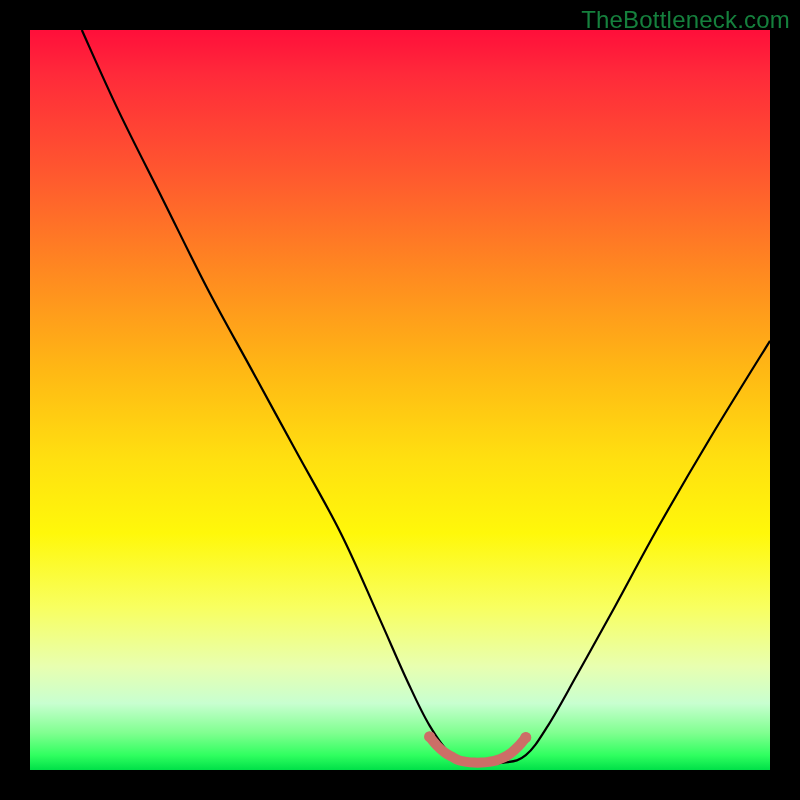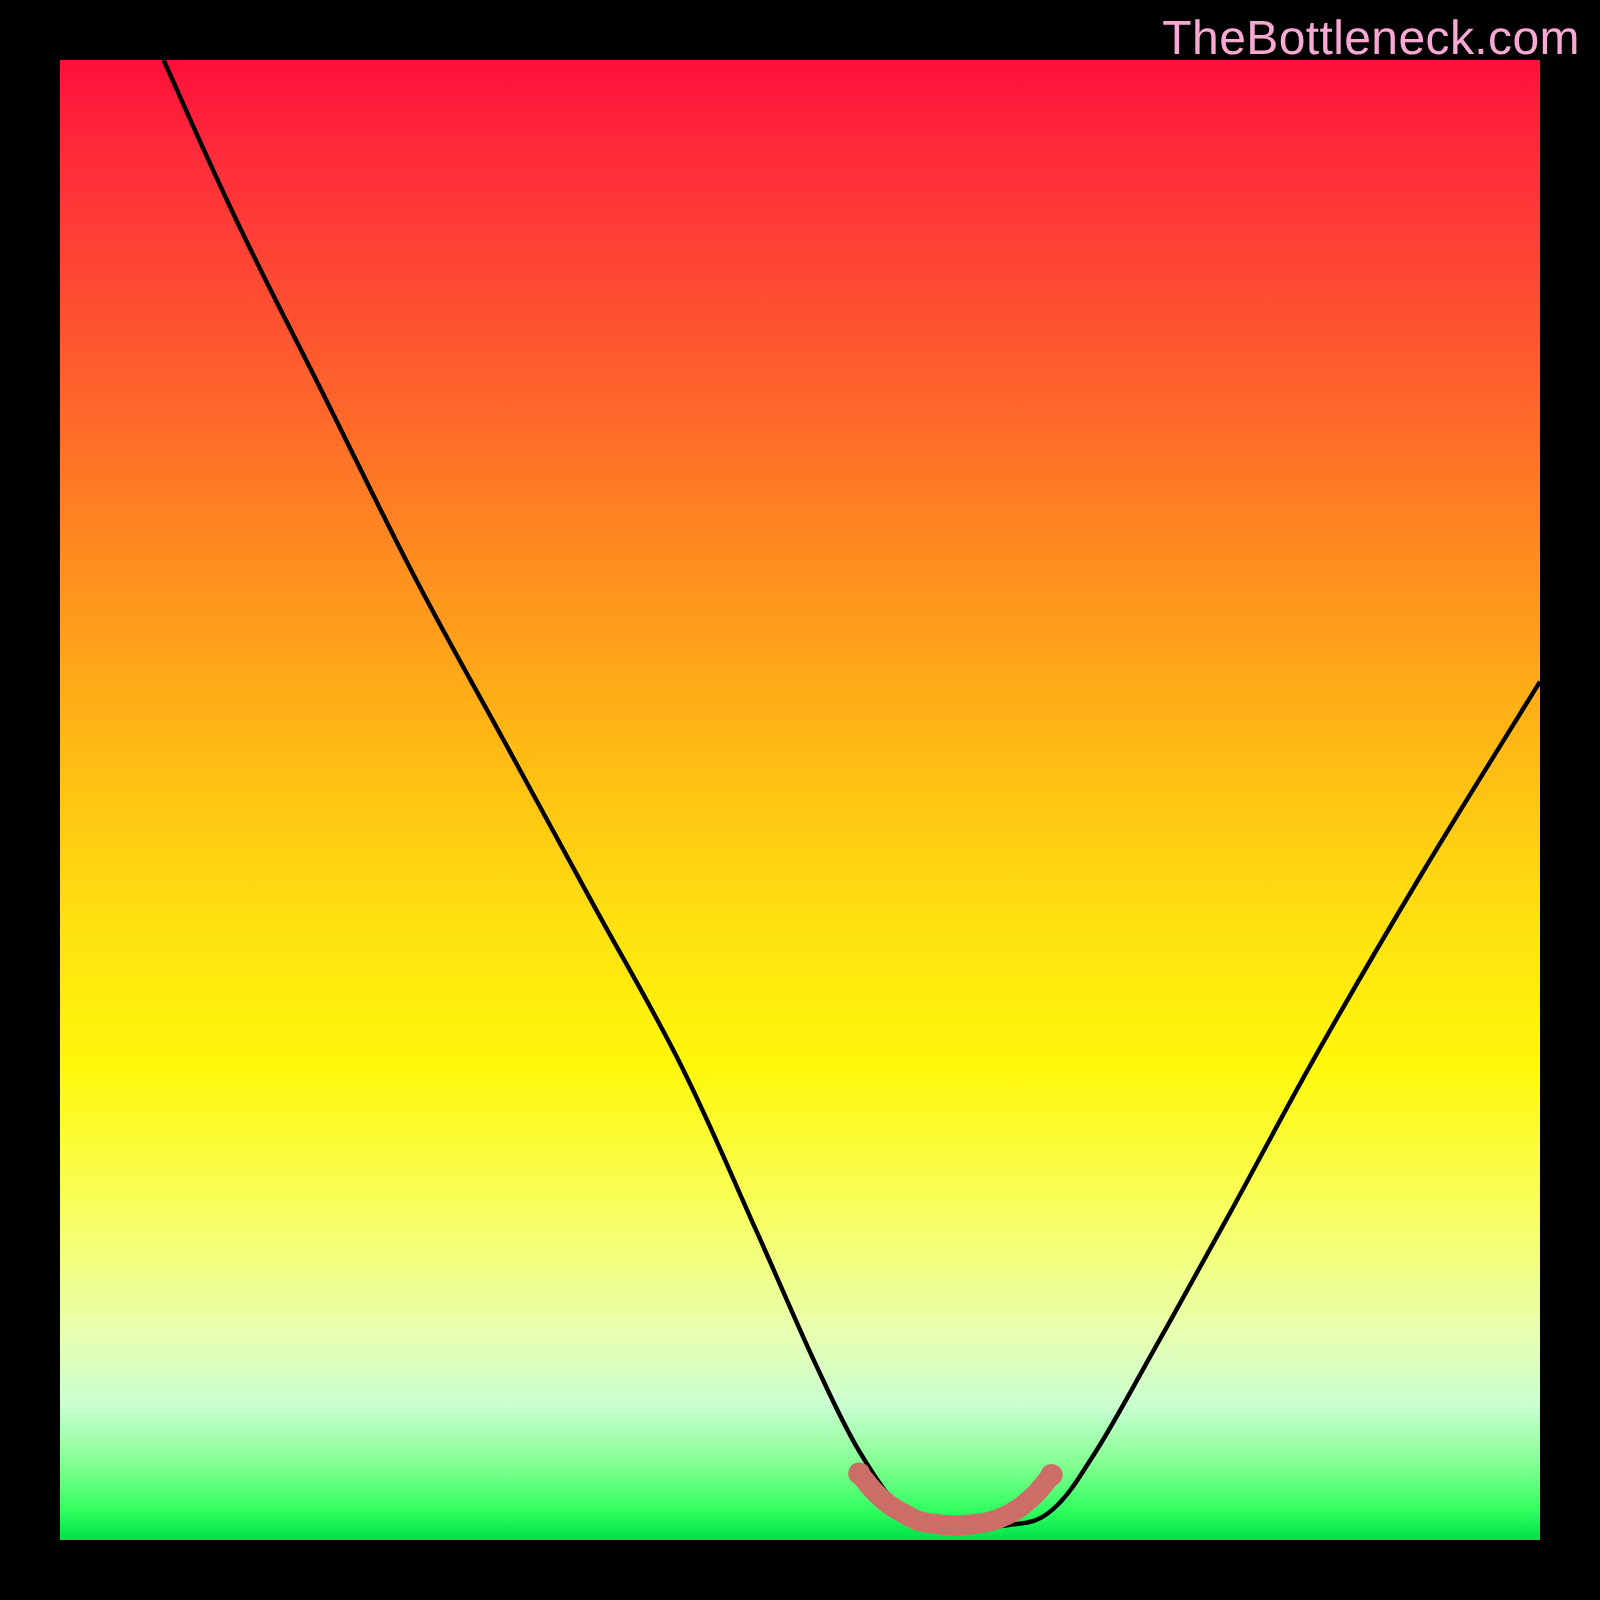--- a/index.html
+++ b/index.html
@@ -36,21 +36,21 @@
       #c8ffd0 91%,
       #80ff90 95%,
       #30ff60 98%,
       #00e048 100%
     );
   }
   .watermark {
     position: absolute;
     top: 6px;
     right: 10px;
-    color: #f9a8d4;
+    color: #15803d;
     font-size: 24px;
     font-weight: 500;
     letter-spacing: 0.2px;
   }
   svg.curve {
     position: absolute;
     left: 0;
     top: 0;
     width: 740px;
     height: 740px;

